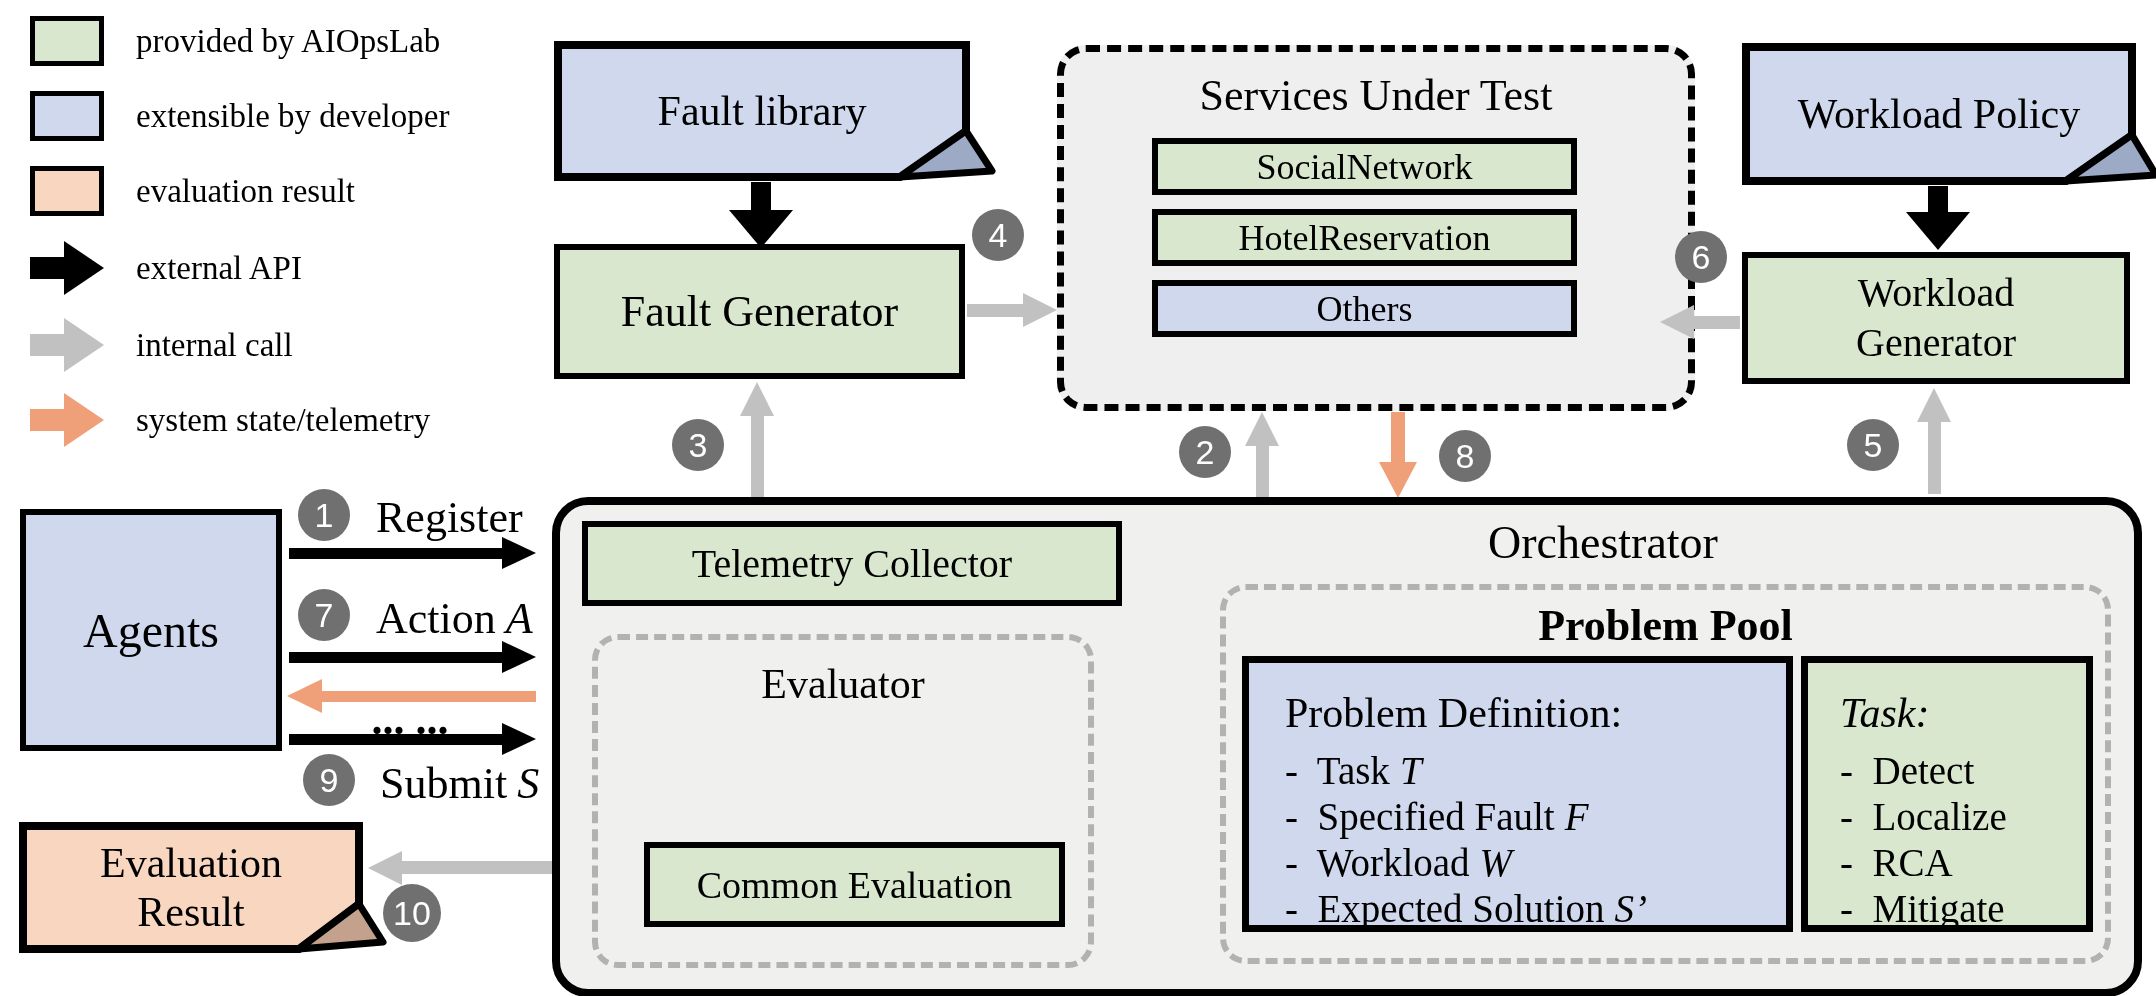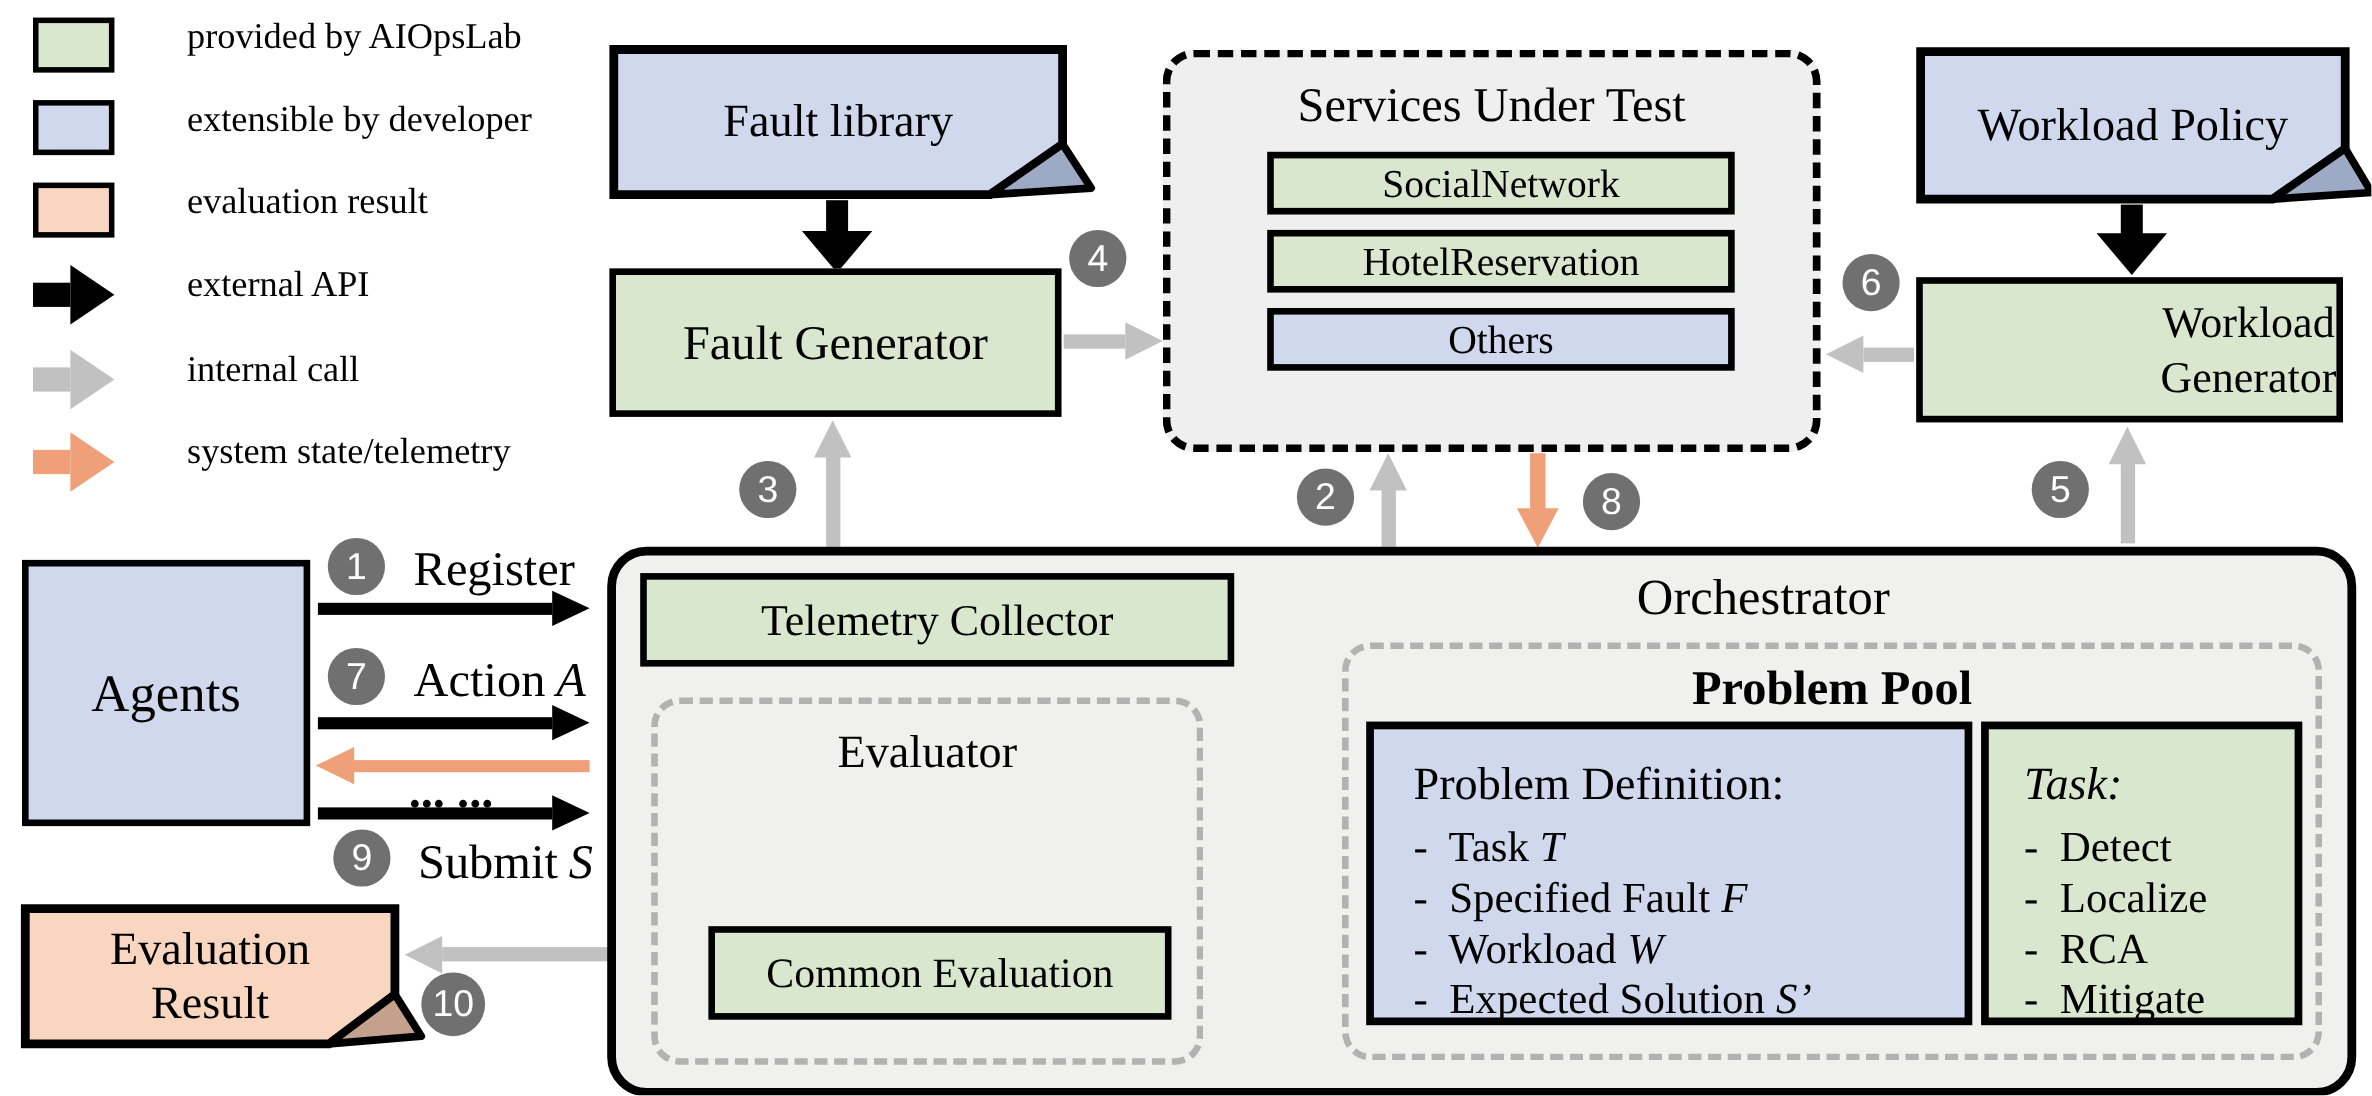--- a/index.html
+++ b/index.html
@@ -1,35 +1,35 @@
 <!DOCTYPE html>
 <html><head>
 <meta charset="utf-8">
 <style>
   html,body{margin:0;padding:0;background:#ffffff;}
   #canvas{position:relative;width:2156px;height:996px;background:#ffffff;overflow:hidden;
           font-family:"Liberation Serif","DejaVu Serif",serif;color:#000;}
   .abs{position:absolute;}
   
-  .lrow{position:absolute;left:30px;display:flex;gap:34px;}
+  .lrow{position:absolute;left:30px;display:flex;align-items:center;gap:0;}
   .licon{width:106px;flex:0 0 106px;display:flex;align-items:center;}
   .swatch{width:64px;height:40px;border:5px solid #000;}
   .sw-green{background:#d8e7cd;} .sw-blue{background:#cfd8ec;} .sw-peach{background:#f8d6c0;}
   .barrow{display:flex;align-items:center;}
   .barrow .sh{width:34px;height:22px;}
   .barrow .hd{width:0;height:0;border-top:27px solid transparent;border-bottom:27px solid transparent;border-left:40px solid;}
   .c-black .sh{background:#000;} .c-black .hd{border-left-color:#000;}
   .c-gray .sh{background:#c1c1c1;} .c-gray .hd{border-left-color:#c1c1c1;}
   .c-orange .sh{background:#f0a078;} .c-orange .hd{border-left-color:#f0a078;}
   .llabel{font-size:33px;white-space:nowrap;}
   
   .box{position:absolute;border:6px solid #000;display:flex;align-items:center;justify-content:center;text-align:center;}
   .fill-green{background:#d8e7cd;} .fill-blue{background:#cfd8ec;}
   .panel{background:#f0f0ef;}
-  .dashed-black{border:7px dashed #000;border-radius:29px;background:#efefef;}
+  .dashed-black{border:7px dashed #000;border-radius:29px;background:#efefef;padding-left:40px;}
   .dashed-gray{border:6px dashed #b2b2b2;border-radius:26px;}
   .pre{white-space:pre-line;}
   
   .step{position:absolute;width:52px;height:52px;border-radius:50%;background:#707070;color:#fff;
         display:flex;align-items:center;justify-content:center;
         font-family:"Liberation Sans","DejaVu Sans",sans-serif;font-size:34px;}
   .step.big{width:58px;height:58px;font-size:34px;}
   
   .shaft{position:absolute;}
   .tri{position:absolute;width:0;height:0;}
@@ -128,21 +128,21 @@
     <svg width="424" height="148" style="position:absolute;overflow:visible;">
       <polygon points="4,4 390,4 390,92 324,138 4,138" fill="#cfd8ec" stroke="#000" stroke-width="8"></polygon>
       <polygon points="324,138 390,92 414,132" fill="#9daac6" stroke="#000" stroke-width="7" stroke-linejoin="round"></polygon>
     </svg>
     <div class="doc-text" style="width:394px;height:142px;">Workload Policy</div>
   </div>
 
   <div class="shaft" style="left:1928px;top:186px;width:20px;height:30px;background:#000;"></div>
   <div class="tri" style="left:1906px;top:212px;border-left:32px solid transparent;border-right:32px solid transparent;border-top:38px solid #000;"></div>
 
-  <div class="box fill-green pre" style="left:1742px;top:252px;width:376px;height:120px;font-size:40px;line-height:1.25;justify-content:flex-end;">
+  <div class="box fill-green pre" style="left:1742px;top:252px;width:376px;height:120px;font-size:40px;line-height:1.25;">
     <span class="pre">Workload
 Generator</span>
   </div>
 
   <div class="tri" style="left:1660px;top:305px;border-top:17px solid transparent;border-bottom:17px solid transparent;border-right:34px solid #c1c1c1;"></div>
   <div class="shaft" style="left:1694px;top:316px;width:46px;height:13px;background:#c1c1c1;"></div>
   <div class="step" style="left:1675px;top:231px;">6</div>
 
   <div class="tri" style="left:740px;top:382px;border-left:17px solid transparent;border-right:17px solid transparent;border-bottom:34px solid #c1c1c1;"></div>
   <div class="shaft" style="left:751px;top:414px;width:13px;height:83px;background:#c1c1c1;"></div>

